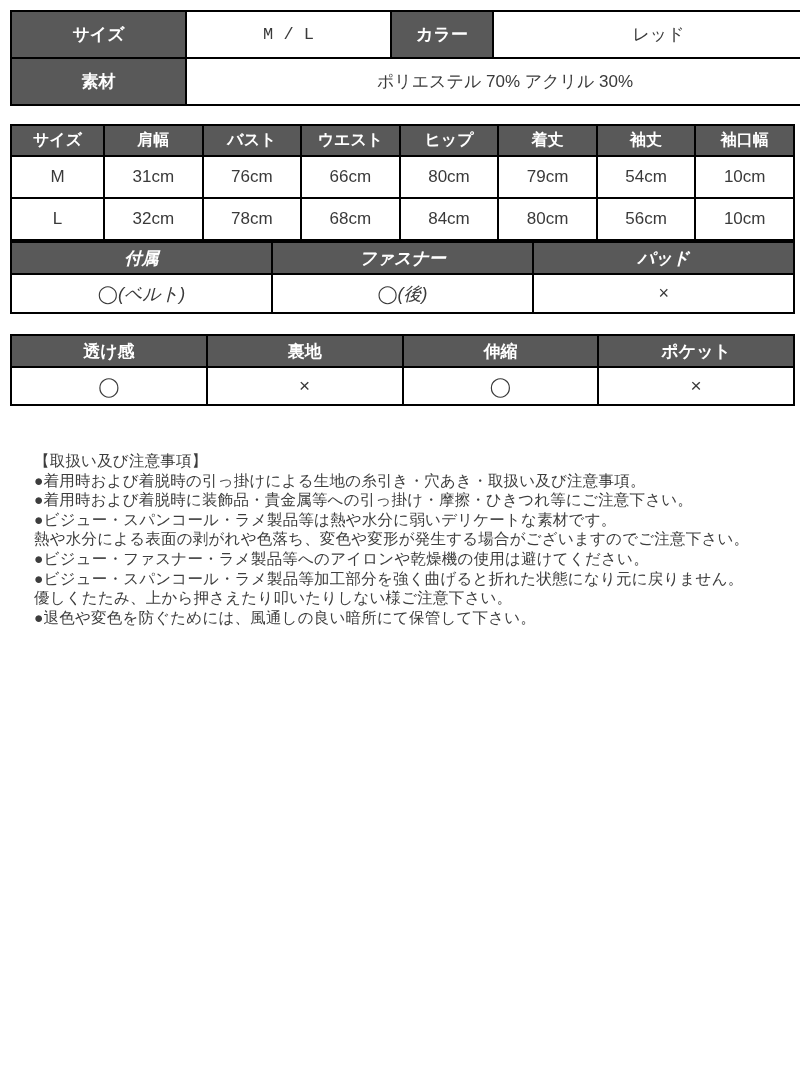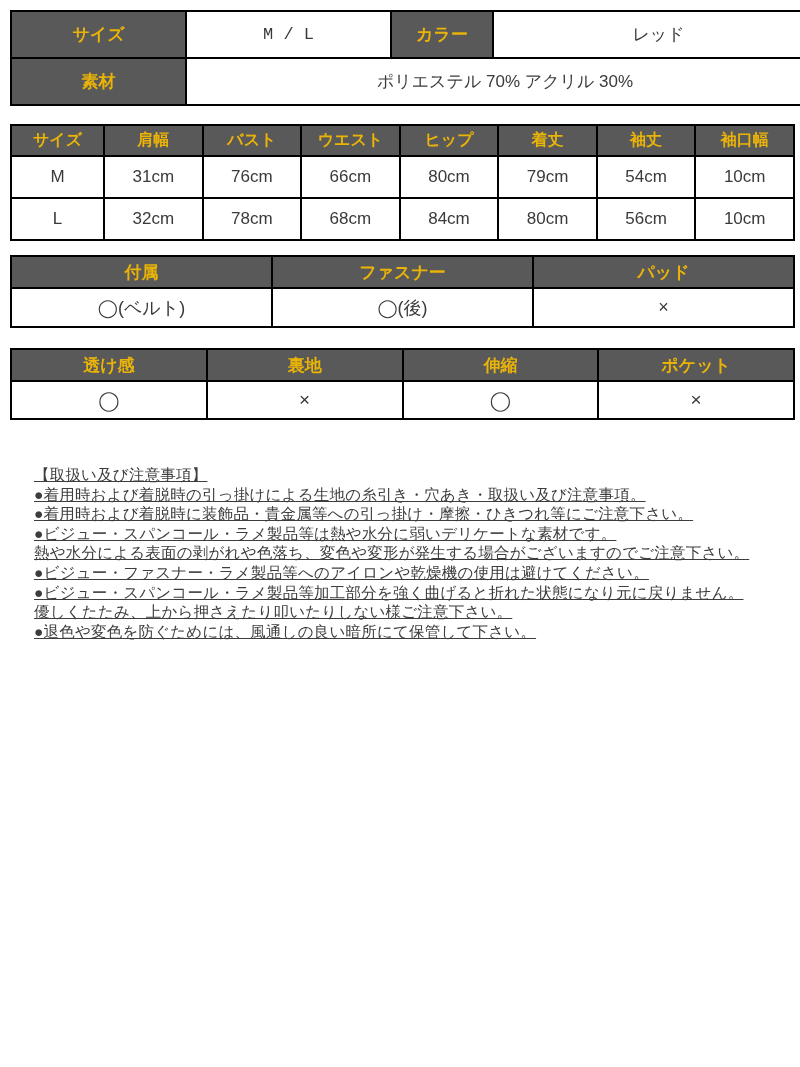--- a/index.html
+++ b/index.html
@@ -21,59 +21,59 @@
     border: 2px solid #000000;
     text-align: center;
     vertical-align: middle;
     font-size: 17px;
     color: #3a3a3a;
     overflow: hidden;
     white-space: nowrap;
   }
   td.hdr {
     background: #595959;
-    color: #eab308;
+    color: #ffffff;
     font-weight: bold;
   }
 
   
   .t1 td { height: 47px; }
   .t1 .c1 { width: 175px; }
   .t1 .c2 { width: 205px; font-family: Liberation Mono, monospace; }
   .t1 .c3 { width: 102px; }
   .t1 .c4 { width: 331px; }
 
   
   .t2 { margin-top: 18px; }
   .t2 .c1 { width: 93px; }
   .t2 td.hdr { height: 31px; font-size: 16px; }
   .t2 td.val { height: 42px; }
 
   
-  .t3 { margin-top: 14px; }
+  .t3 { margin-top: 0; font-style: italic; }
   .t3 td { width: 33.33%; }
   .t3 td.hdr { height: 32px; }
   .t3 td.val { height: 39px; font-size: 18px; text-align: center; }
 
   
   .t4 { margin-top: 20px; }
   .t4 td { width: 25%; }
   .t4 td.hdr { height: 32px; }
   .t4 td.val { height: 38px; font-size: 19px; }
 
   
   .notes {
     margin-top: 45px;
     padding-left: 24px;
     font-size: 15.5px;
     line-height: 19.6px;
     color: #3d3d3d;
     letter-spacing: 0.2px;
   }
-  .notes div { white-space: nowrap; text-decoration: underline; }
+  .notes div { white-space: nowrap; }
 </style>
 </head>
 <body>
 
 <div class="page">
 
   <table class="t1">
     <tbody>
         <tr>
       <td class="hdr c1">サイズ</td>

